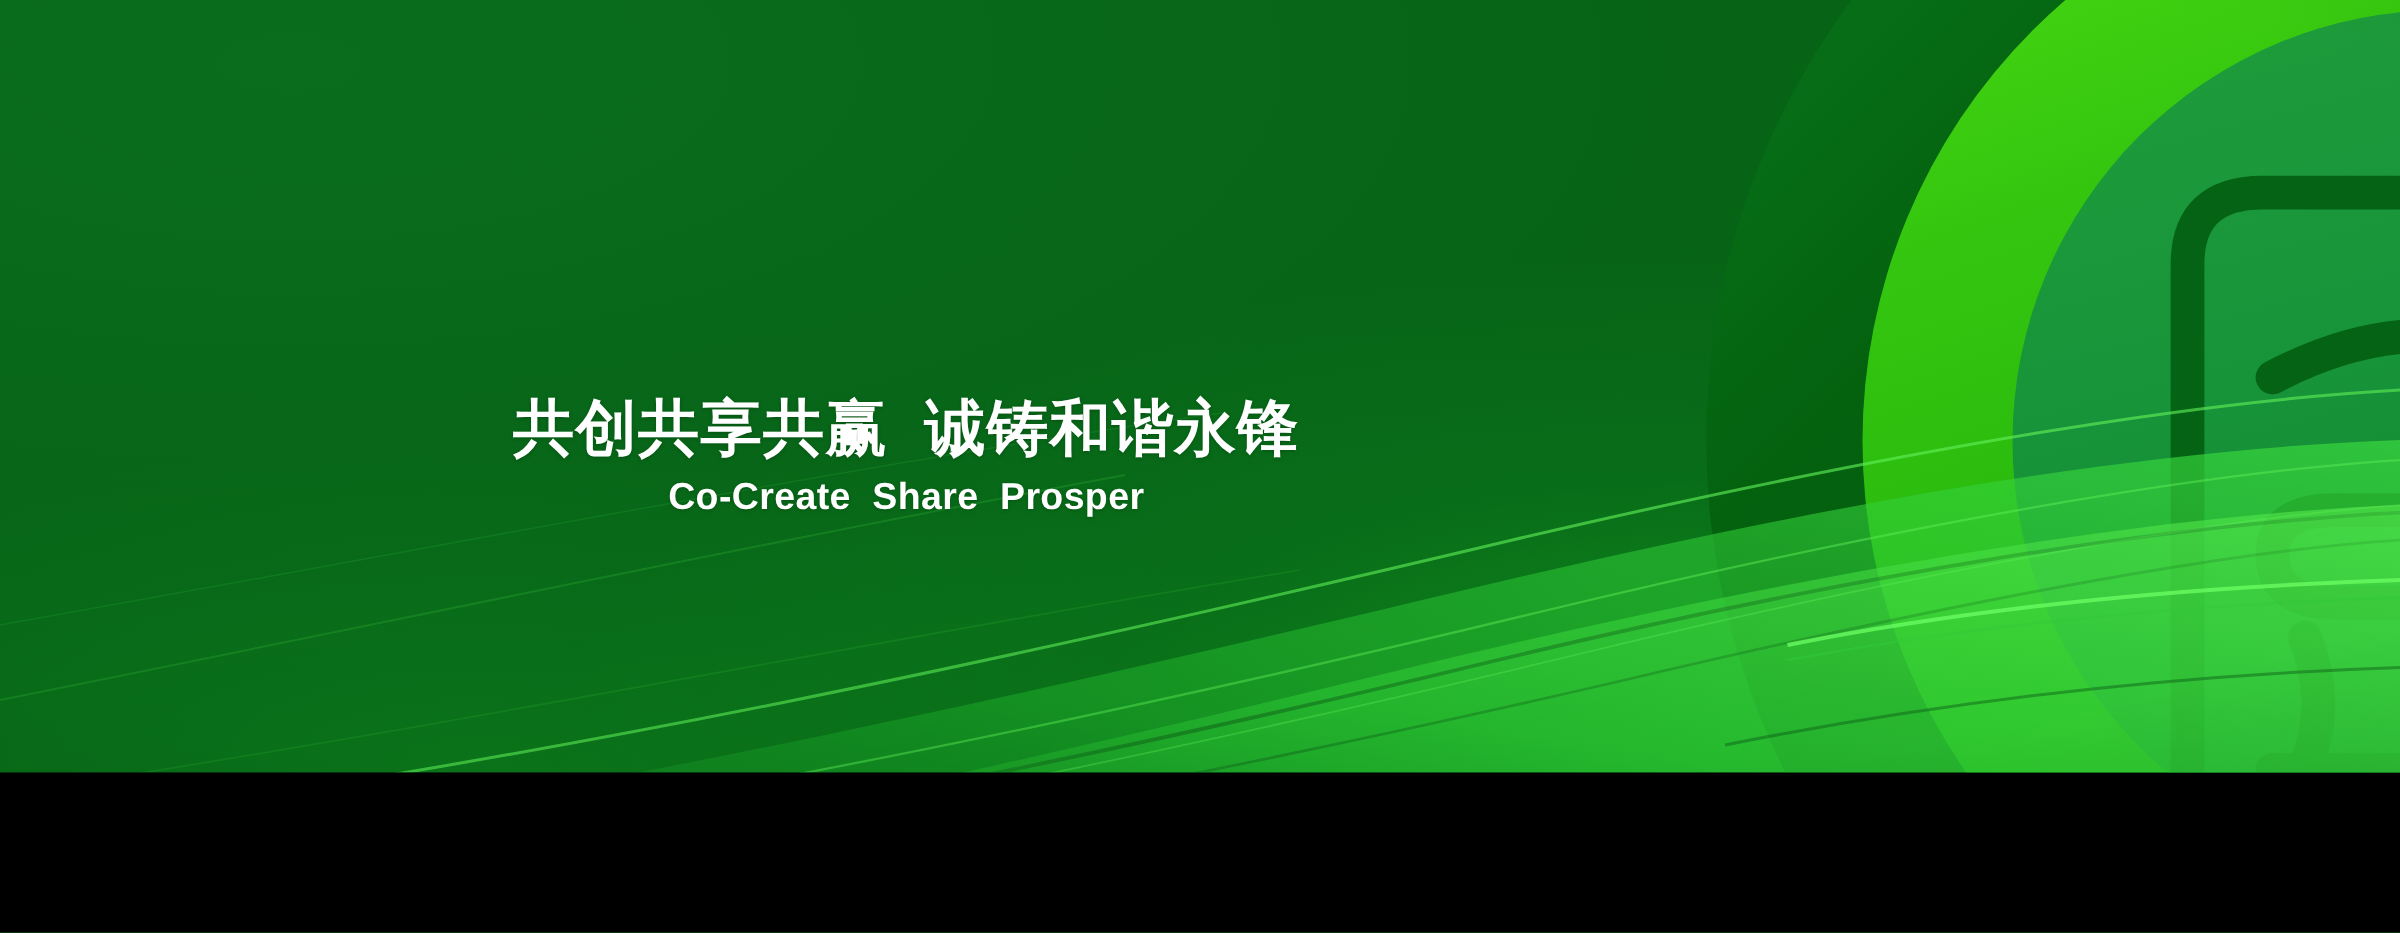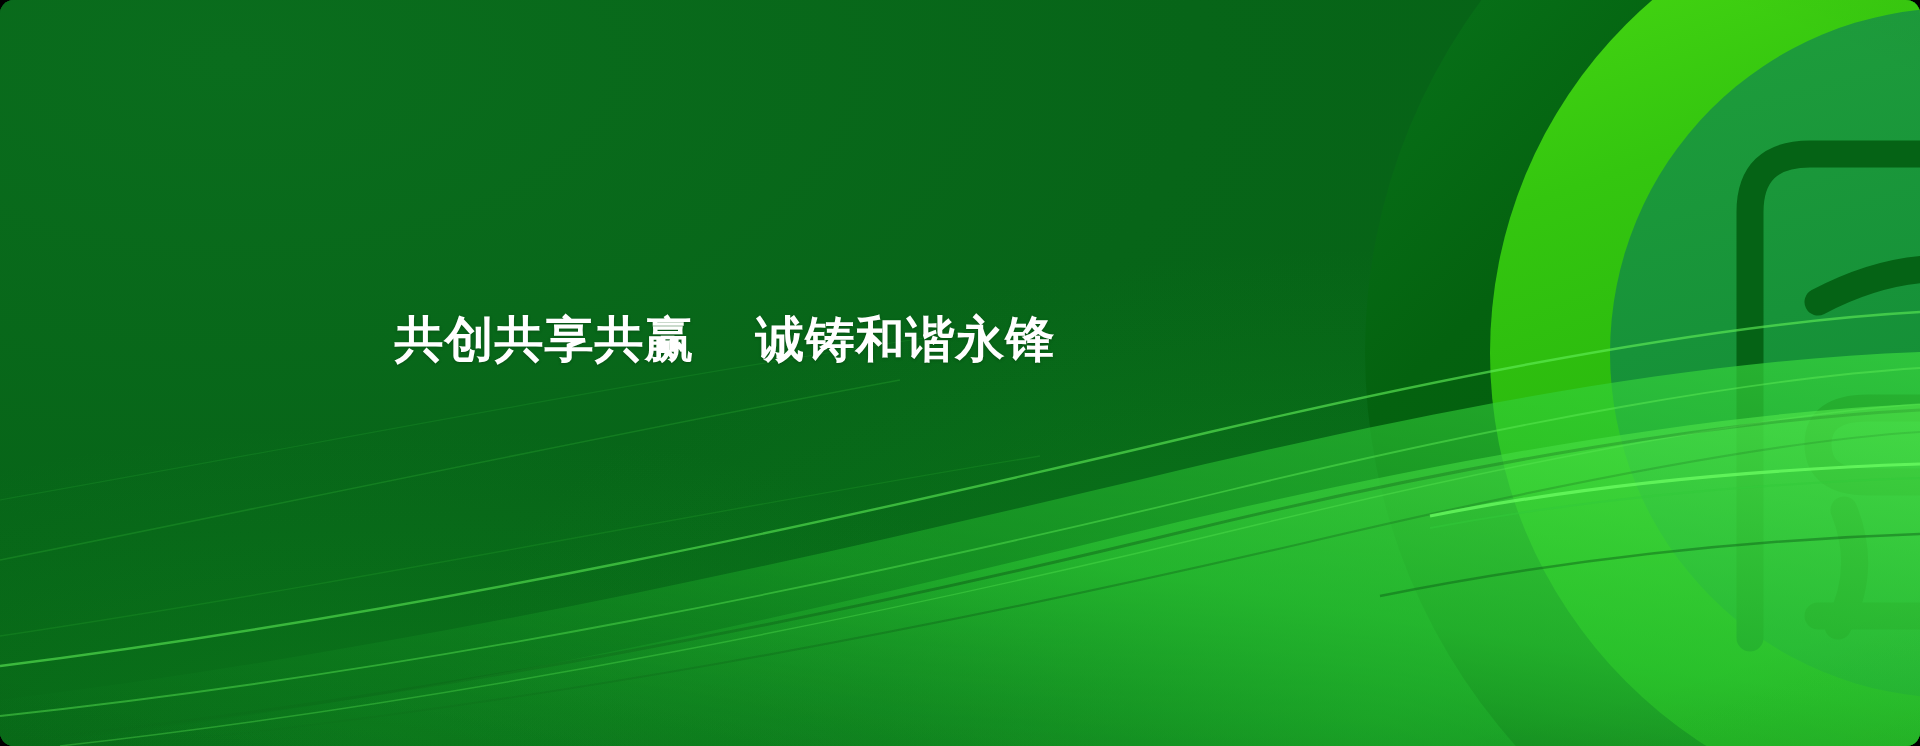--- a/index.html
+++ b/index.html
@@ -3,25 +3,24 @@
 <meta charset="utf-8">
 <style>
   html, body {
     margin: 0;
     padding: 0;
     background: #000;
   }
   #banner {
     position: relative;
     width: 1920px;
-    height: 746px;
+    height: 618px;
     overflow: hidden;
-    font-family: Liberation Mono, monospace;
+    font-family: Liberation Sans, sans-serif;
     background: #0a6b1c;
-    border-radius: 14px;
   }
 
   
   .bg-base {
     position: absolute;
     inset: 0;
     background:
       radial-gradient(120% 150% at 12% 8%, #0a6d1d 0%, #076518 42%, #056012 100%),
       linear-gradient(100deg, #05601a 0%, #0a7a22 48%, #0c8a24 100%);
   }
@@ -186,15 +185,16 @@
       <path d="M1430 516 C 1580 486 1740 470 1920 464" fill="none" stroke="#6cff63" stroke-width="3.2" opacity="0.75"></path>
       <path d="M1430 528 C 1580 500 1740 484 1920 478" fill="none" stroke="#31c93a" stroke-width="2" opacity="0.5"></path>
       <path d="M1380 596 C 1560 560 1740 540 1920 534" fill="none" stroke="#0c5c16" stroke-width="2.4" opacity="0.45"></path>
     </svg>
   </div>
 
   <div class="vignette"></div>
 
   <div class="text-block">
     <h1 class="headline">共创共享共赢  诚铸和谐永锋</h1>
+    <p class="subline">Co-Create  Share  Prosper</p>
   </div>
 
 </div>
 
 </body></html>

